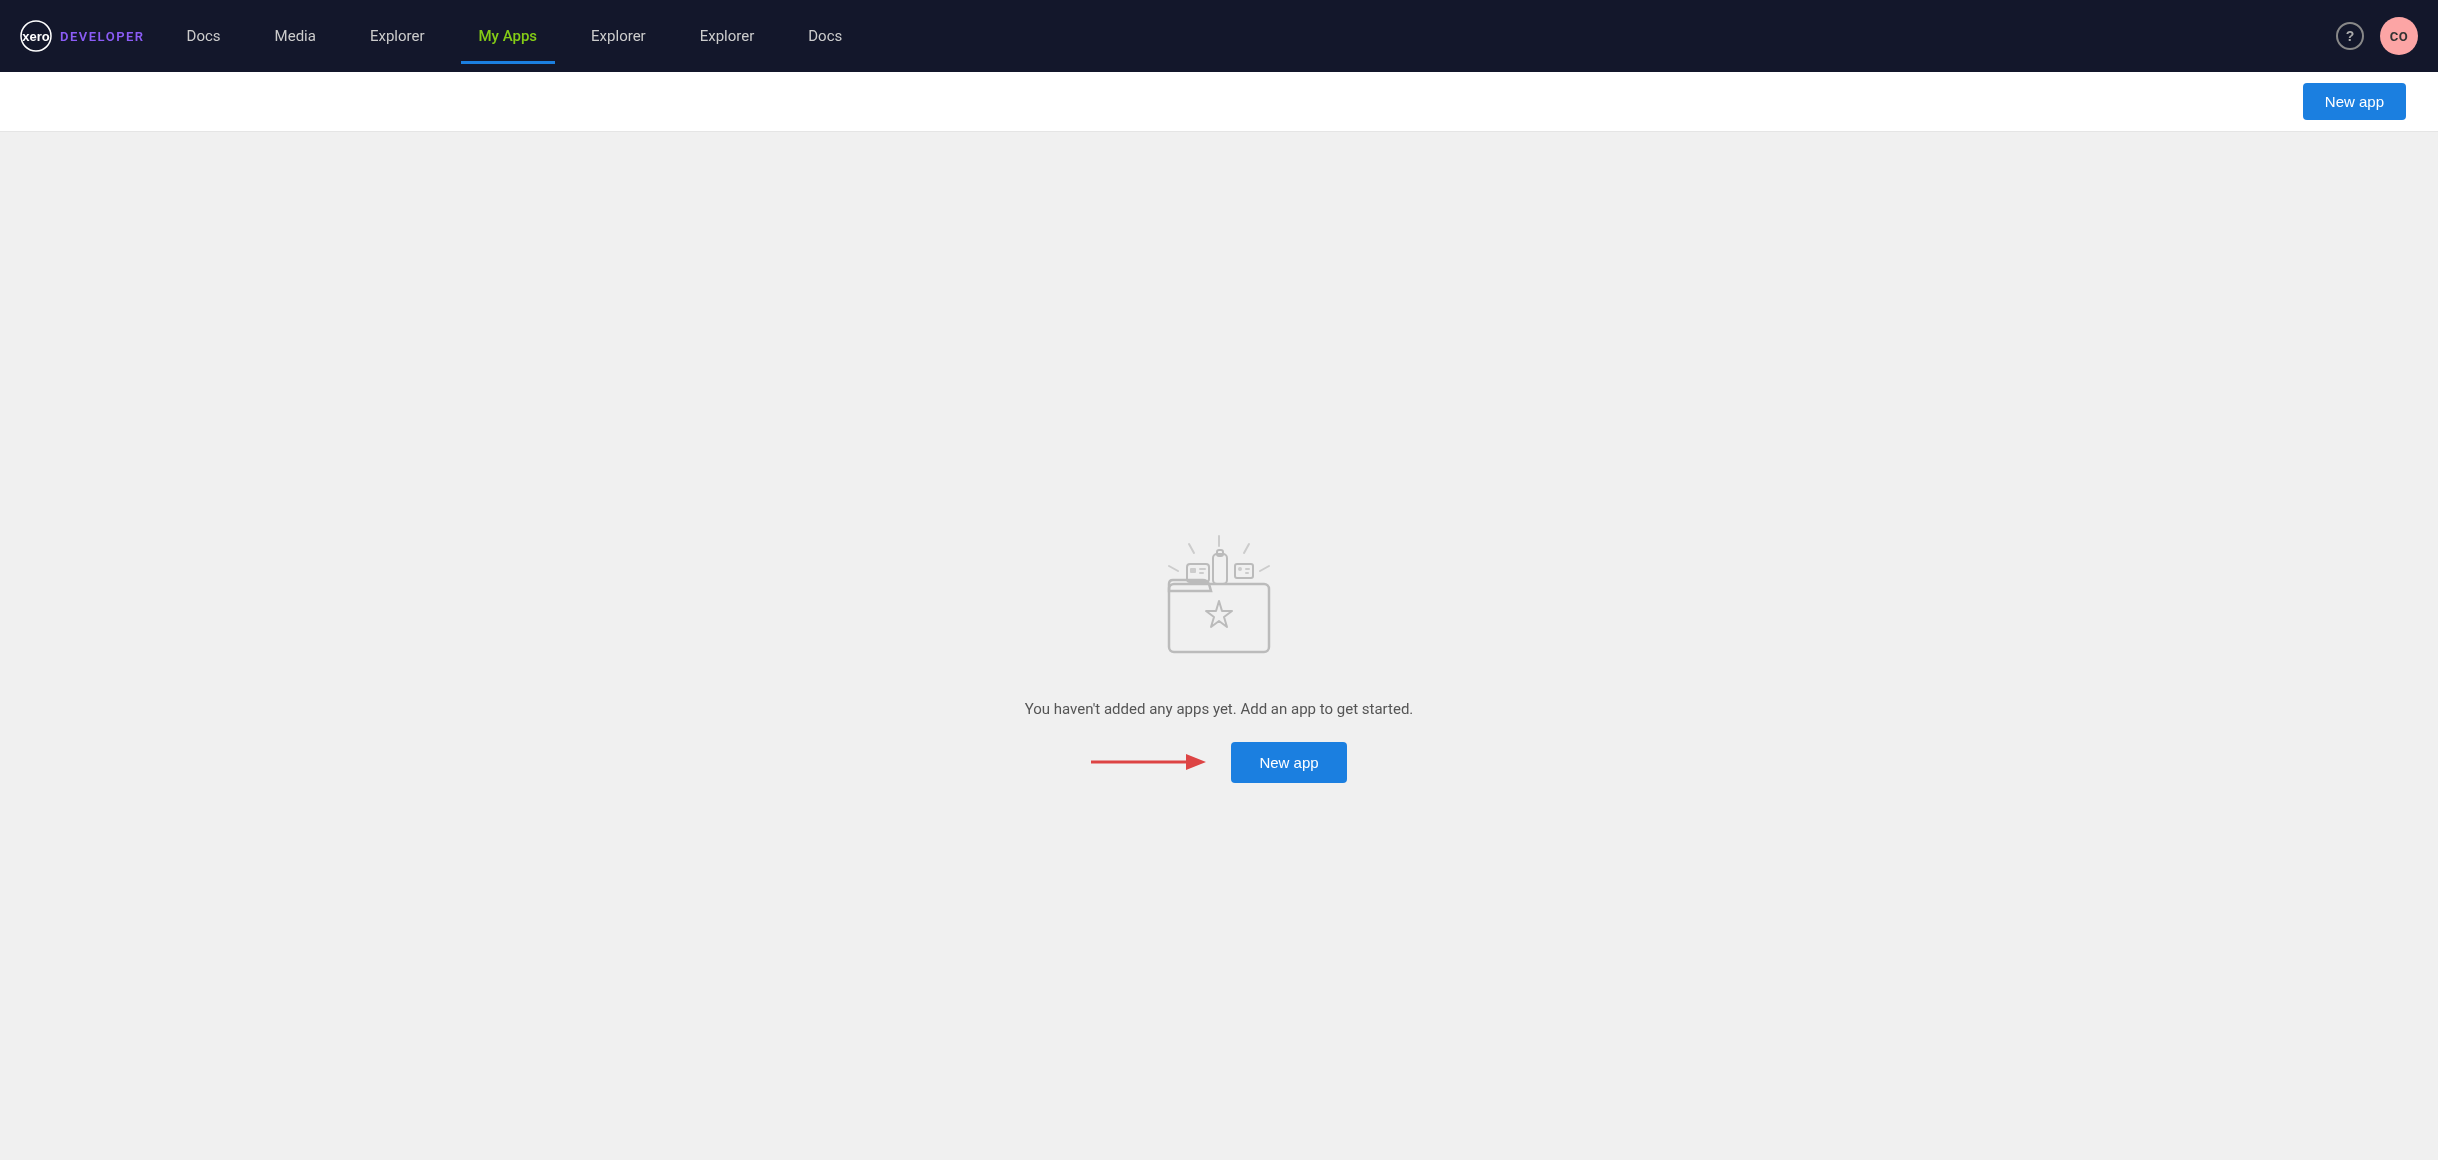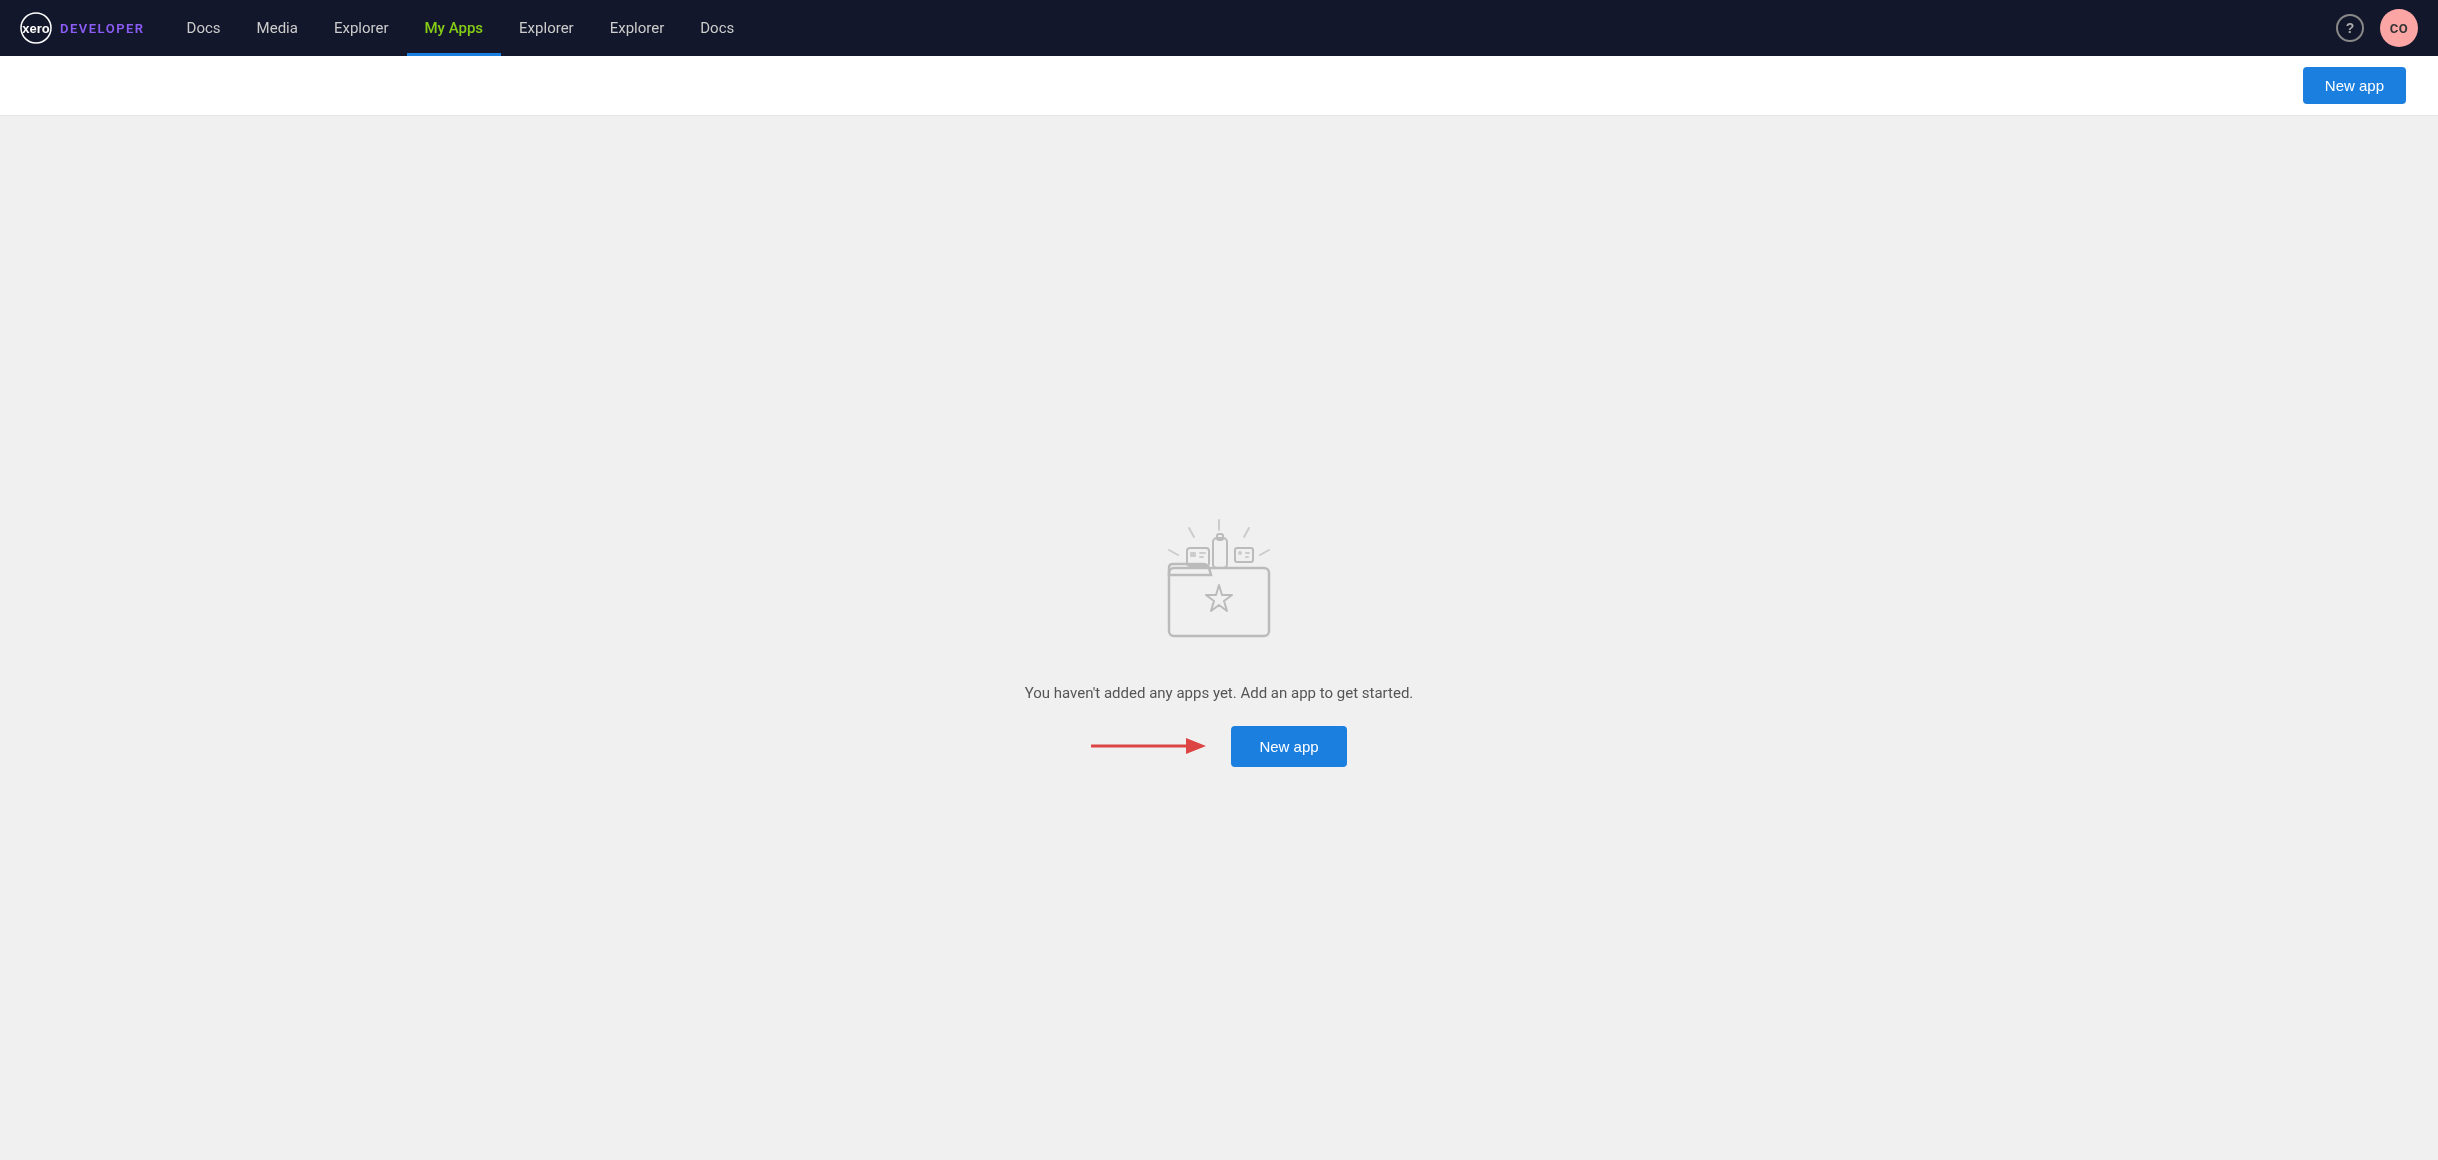--- a/index.html
+++ b/index.html
@@ -11,21 +11,21 @@
     body {
       font-family: -apple-system, BlinkMacSystemFont, 'Segoe UI', Roboto, sans-serif;
       background: #f0f0f0;
       min-height: 100vh;
     }
 
     
     .navbar {
       background: #1a1a2e;
       background: #13172b;
-      height: 56px;
+      height: 72px;
       display: flex;
       align-items: center;
       padding: 0 20px;
       position: relative;
       z-index: 100;
     }
 
     .navbar-inner {
       display: flex;
       align-items: center;
@@ -50,21 +50,21 @@
       color: #8b5cf6;
       font-size: 13px;
       font-weight: 600;
       letter-spacing: 1.5px;
       text-transform: uppercase;
     }
 
     .nav-links {
       display: flex;
       align-items: flex-start;
-      gap: 0;
+      gap: 18px;
       flex: 1;
     }
 
     .nav-link {
       color: #ccc;
       text-decoration: none;
       font-size: 15px;
       padding: 0 18px;
       height: 56px;
       display: flex;

